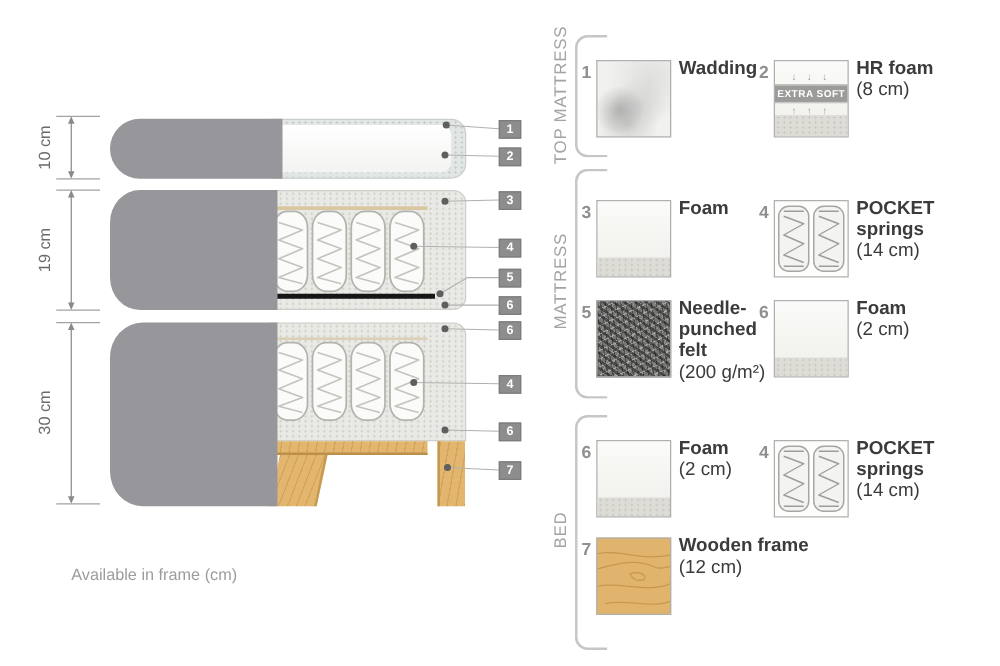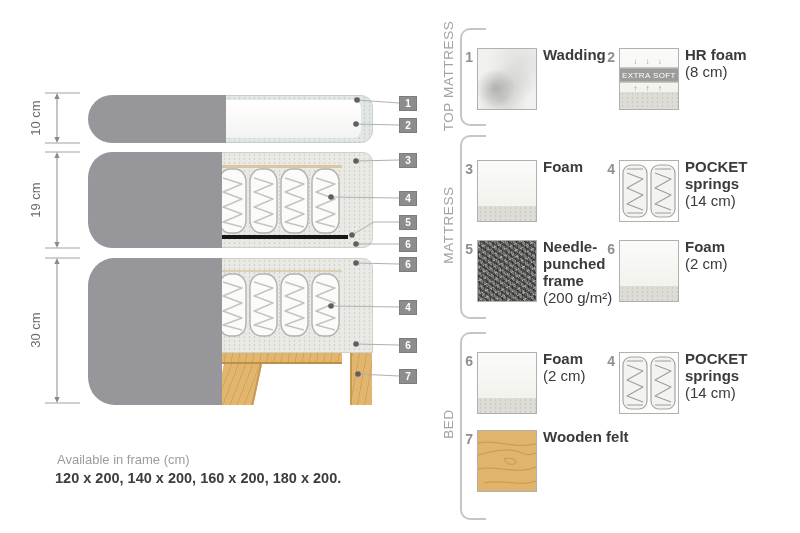--- a/index.html
+++ b/index.html
@@ -68,21 +68,21 @@
   .sw-felt{
     background:
       repeating-linear-gradient(35deg, rgba(25,25,25,.5) 0 2px, rgba(0,0,0,0) 2px 5px),
       repeating-linear-gradient(-25deg, rgba(240,240,240,.35) 0 1px, rgba(0,0,0,0) 1px 6px),
       repeating-linear-gradient(80deg, rgba(15,15,15,.4) 0 1px, rgba(0,0,0,0) 1px 4px),
       repeating-linear-gradient(-65deg, rgba(205,205,205,.3) 0 1px, rgba(0,0,0,0) 1px 5px),
       #757573;
   }
   .hr-badge{
     position:absolute;left:50%;top:44%;transform:translate(-50%,-50%);
-    background:#9b9b99;color:#fff;font-size:8px;font-weight:normal;letter-spacing:.4px;
+    background:#9b9b99;color:#fff;font-size:8px;font-weight:bold;letter-spacing:.4px;
     padding:2px 3px;border:1px solid #c7c7c5;white-space:nowrap;
   }
   .hr-arrows{position:absolute;left:0;right:0;text-align:center;font-size:8px;color:#9b9b99;letter-spacing:3px;}
 
   .footer1{position:absolute;left:57px;top:452px;font-size:13px;color:#9c9c9c;}
   .footer2{position:absolute;left:55px;top:470px;font-size:14.5px;font-weight:bold;color:#3c3c3c;}
 </style>
 </head>
 <body>
 
@@ -265,21 +265,21 @@
       <div class="lg-size">(14 cm)</div>
     </div>
   </div>
 
   <div class="lg-item" style="left:458px;top:240px;">
     <div class="lg-num">5</div>
     <div class="lg-swatch sw-felt"></div>
     <div class="lg-label">
       <div class="lg-name">Needle-
 punched
-frame</div>
+felt</div>
       <div class="lg-size">(200 g/m²)</div>
     </div>
   </div>
 
   <div class="lg-item" style="left:600px;top:240px;">
     <div class="lg-num">6</div>
     <div class="lg-swatch sw-foam-base">
       <div class="sw-foam-band"></div>
     </div>
     <div class="lg-label">
@@ -328,20 +328,20 @@
         <g fill="none" stroke="#c6984e" stroke-width="1">
           <path d="M0,12 C18,8 34,18 58,13"></path>
           <path d="M0,24 C16,20 30,16 44,22 C50,25 54,23 58,22"></path>
           <path d="M0,38 C18,34 40,44 58,36"></path>
           <path d="M6,52 C24,48 44,56 58,50"></path>
           <path d="M26,28 C32,26 38,28 38,31 C38,34 30,34 28,31 Z"></path>
         </g>
       </svg>
     </div>
     <div class="lg-label" style="width:160px;">
-      <div class="lg-name">Wooden felt</div>
+      <div class="lg-name">Wooden frame</div>
+      <div class="lg-size">(12 cm)</div>
     </div>
   </div>
 
   <div class="footer1">Available in frame (cm)</div>
-  <div class="footer2">120 x 200, 140 x 200, 160 x 200, 180 x 200.</div>
 
 </div>
 
 </body></html>

